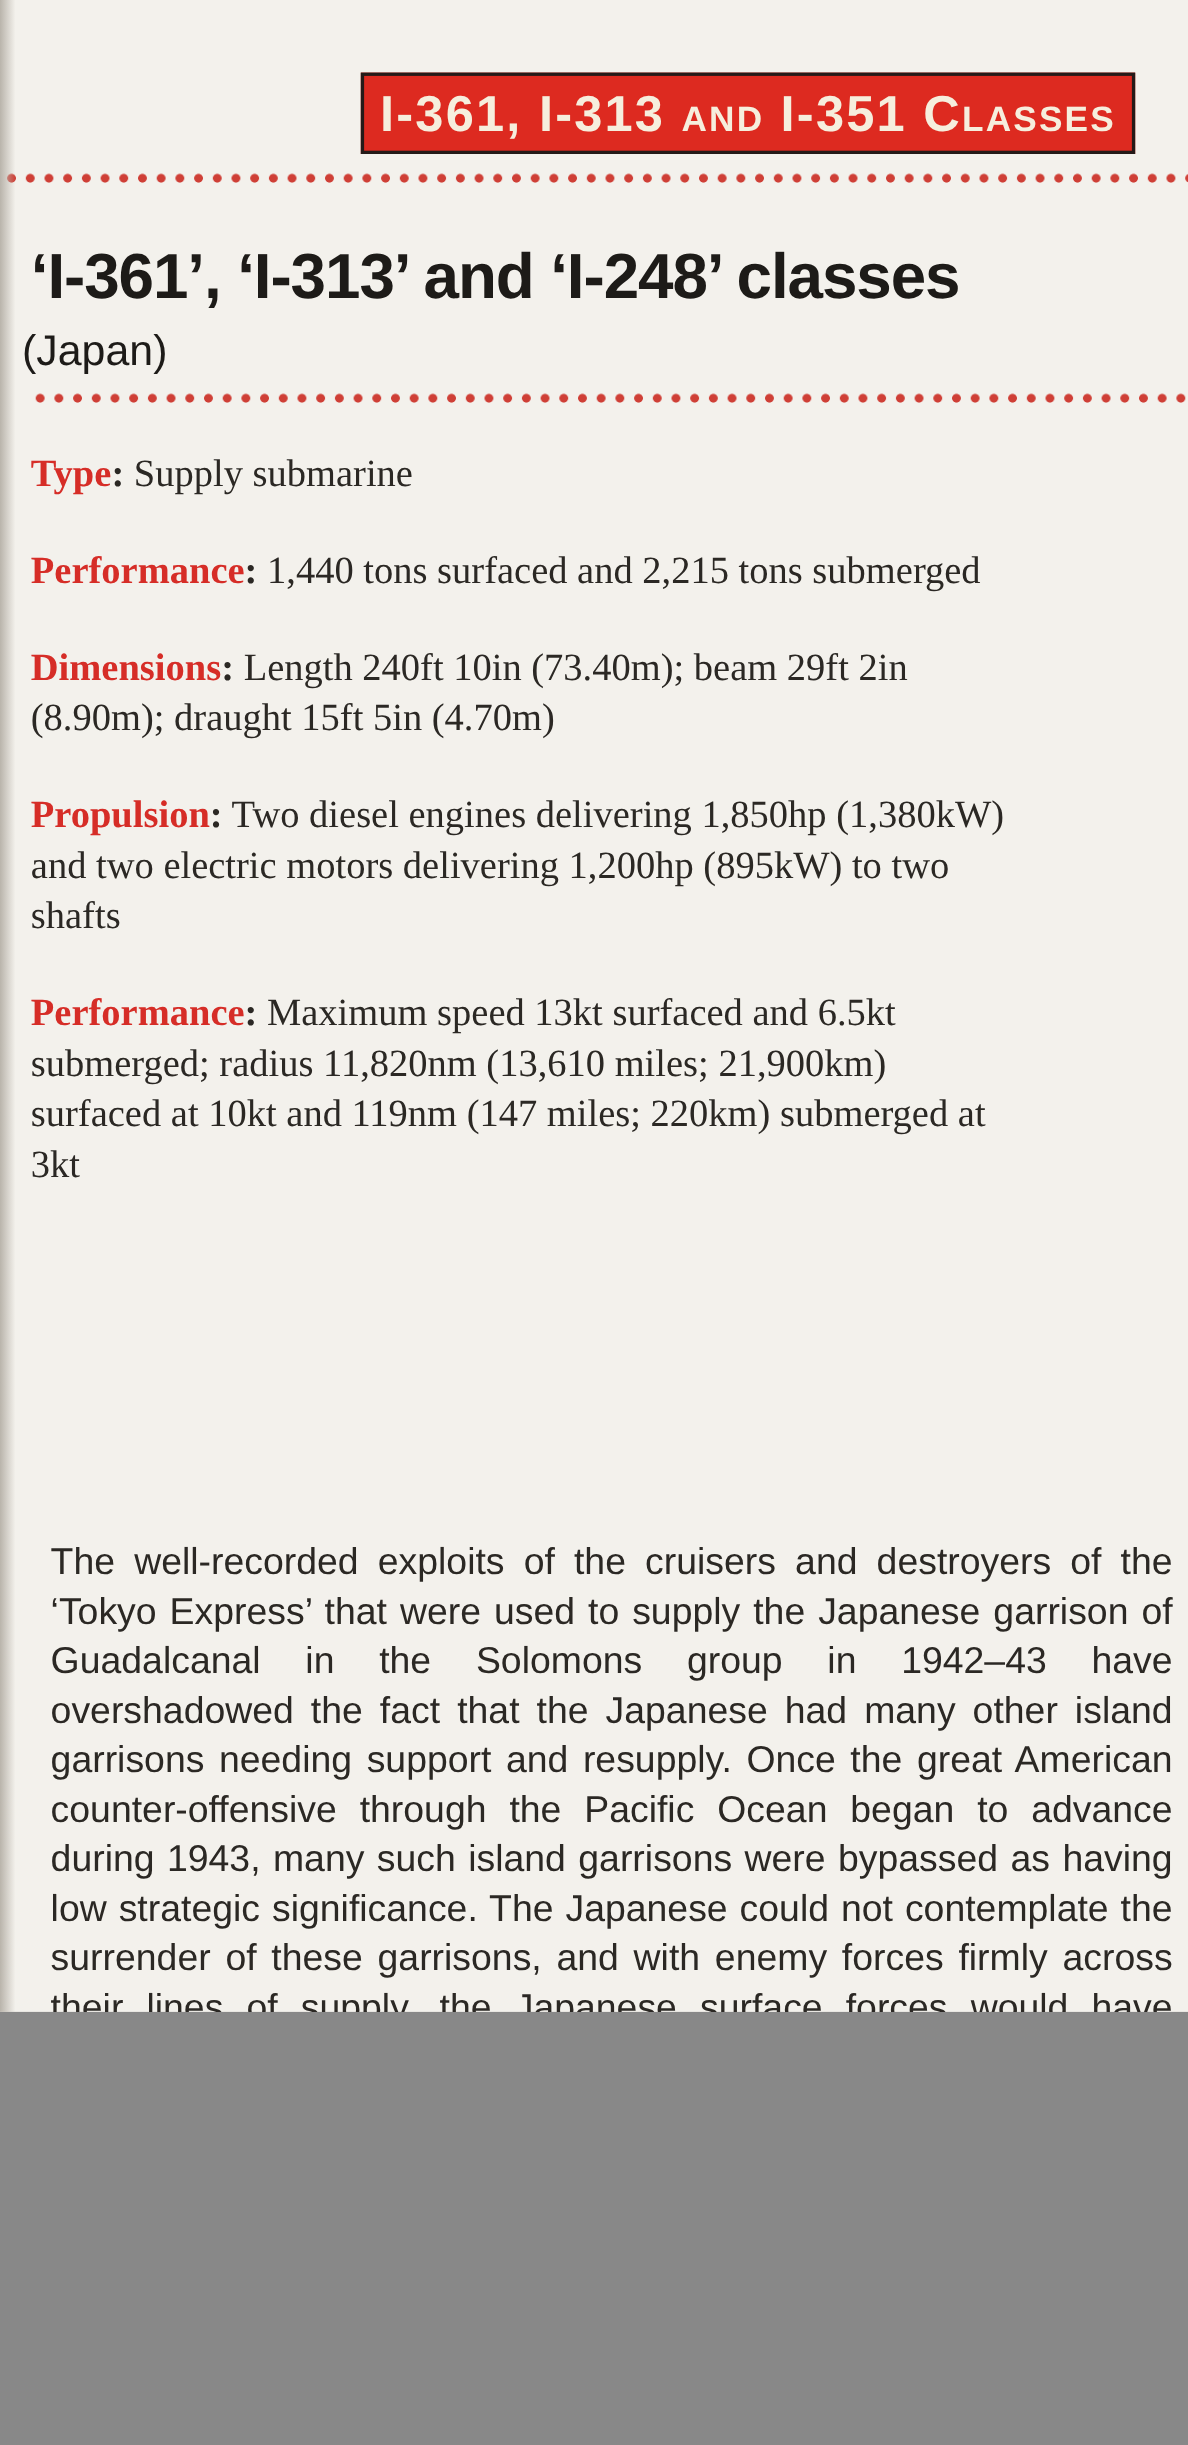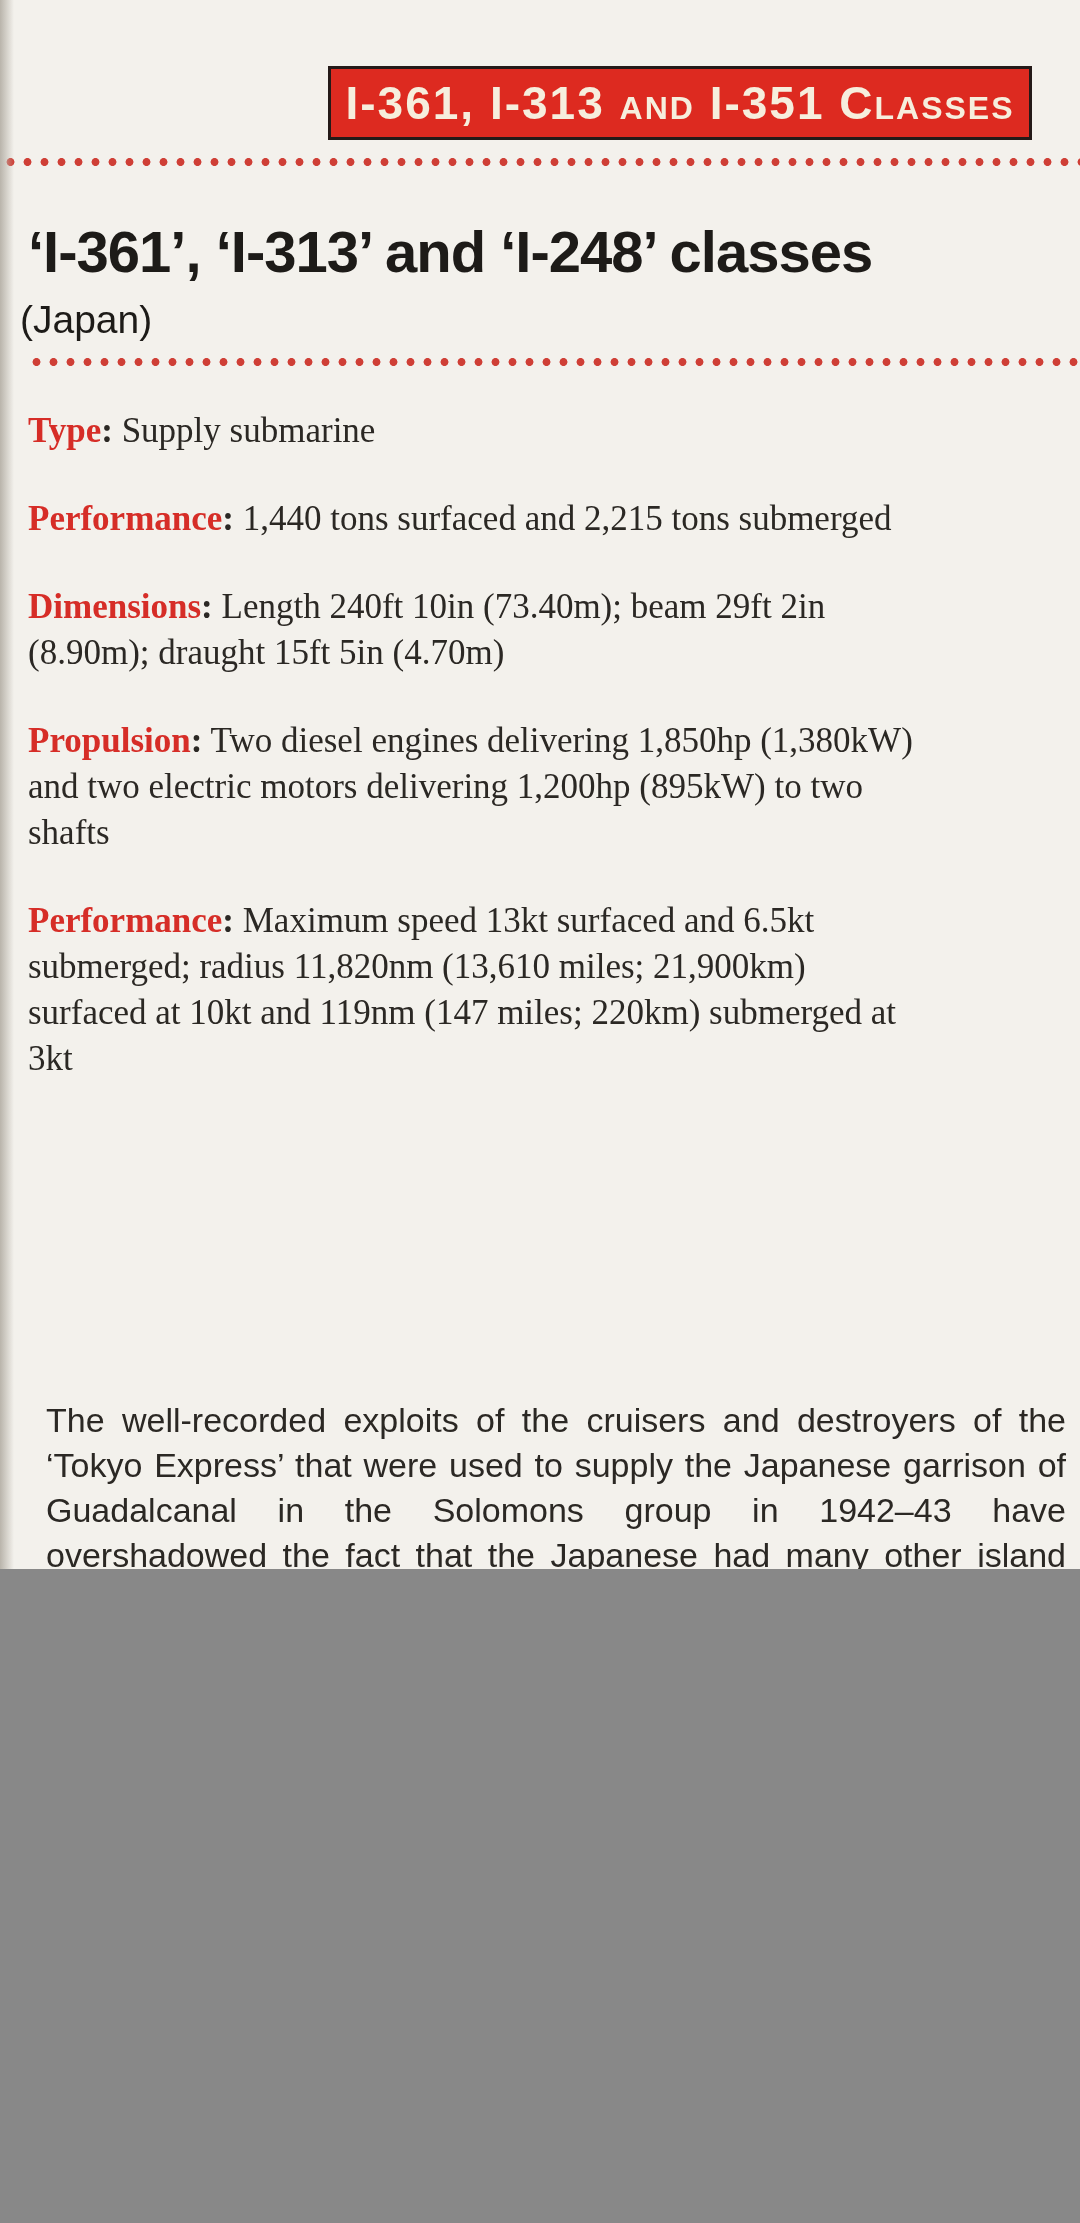--- a/index.html
+++ b/index.html
@@ -1,18 +1,18 @@
 <!DOCTYPE html>
 <html><head>
 <meta charset="utf-8">
 <style>
   html,body{margin:0;padding:0;background:#888;}
   .page{
     position:relative;
-    width:1080px;height:1569px;
+    width:1080px;height:1829px;
     background:#f3f1ec;
     overflow:hidden;
     font-family:"Liberation Sans",sans-serif;
     color:#2b2824;
   }
   .page::before{ 
     content:"";position:absolute;left:0;top:0;bottom:0;width:14px;
     background:linear-gradient(to right,#b9b4ab,rgba(185,180,171,0));
     z-index:9;pointer-events:none;
   }

